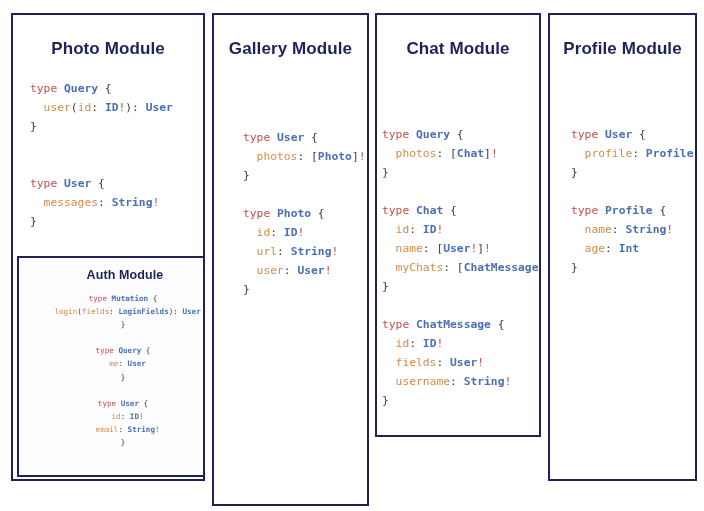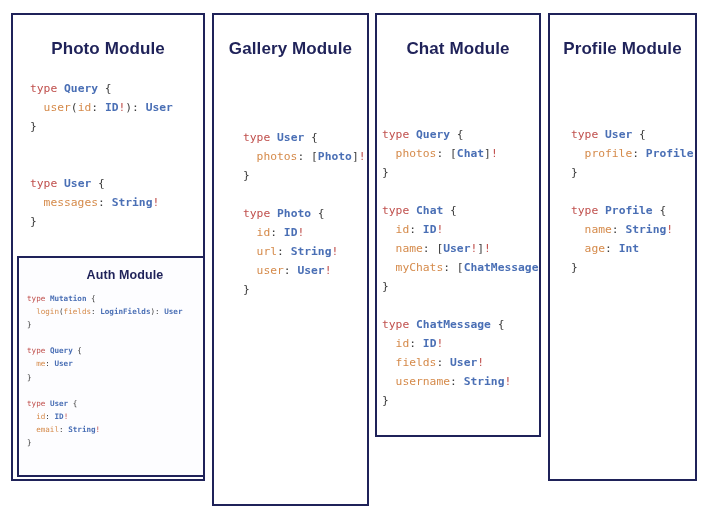--- a/index.html
+++ b/index.html
@@ -84,20 +84,21 @@
     box-sizing: border-box;
     overflow: hidden;
   }
   #card-auth .card-title {
     margin-top: 10px;
     font-size: 12.5px;
     line-height: 15px;
   }
   #card-auth .code-wrap {
     padding: 9px 12px 0 8px;
+    text-align: center;
   }
 
   .code-wrap { padding: 0; }
 
   #code-user    { position: absolute; left: 17px;  top: 64px; }
   #code-gallery { position: absolute; left: 15px;  top: 113px; margin-left: 14px; }
   #code-chat    { position: absolute; left: 5px;   top: 110px; }
   #code-profile { position: absolute; left: 21px;  top: 110px; }
 </style>
 </head>

